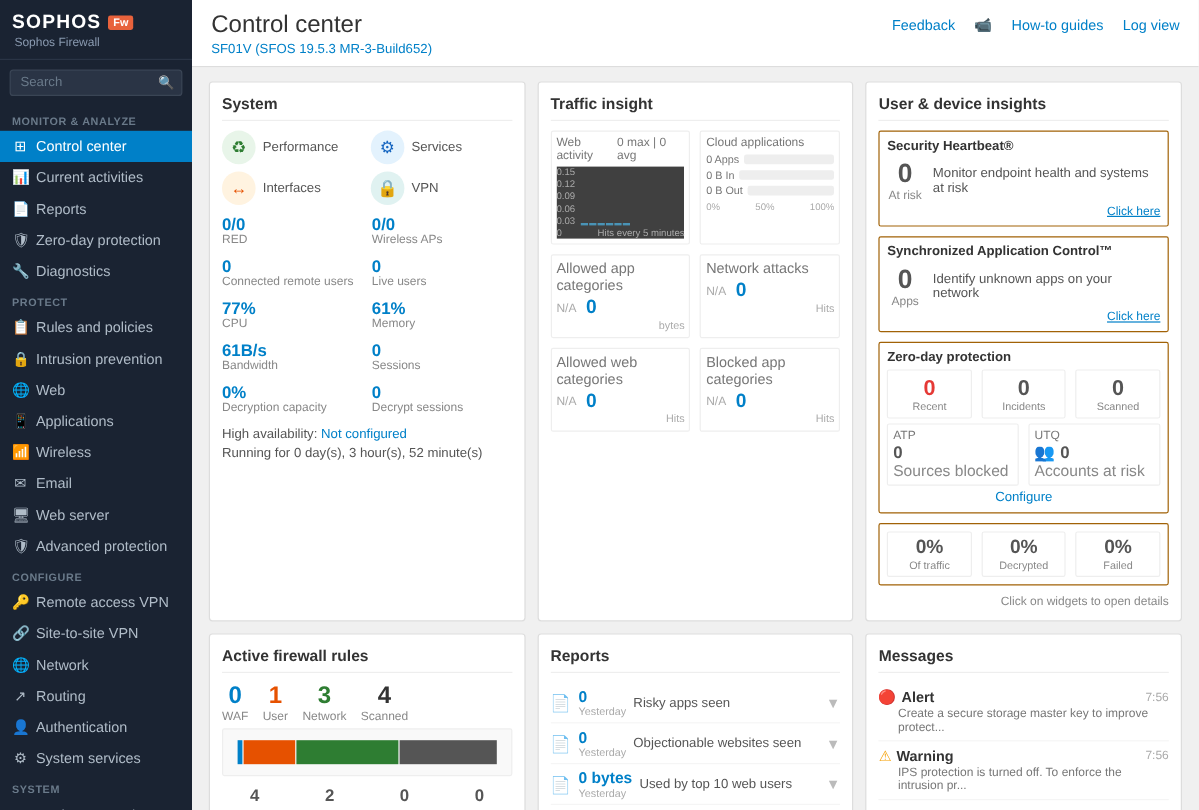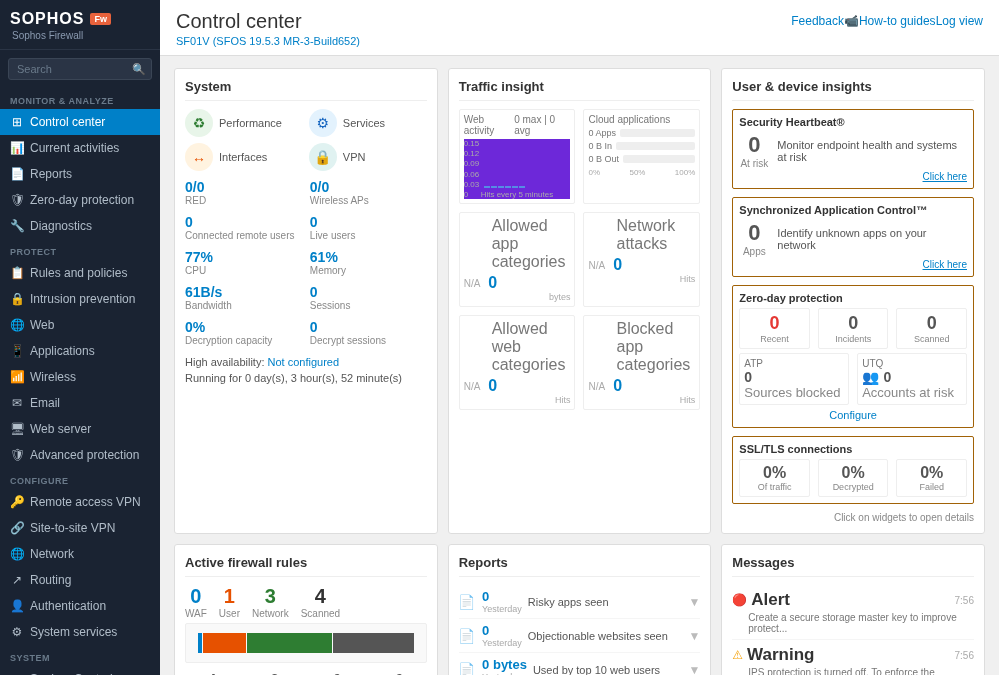--- a/index.html
+++ b/index.html
@@ -115,20 +115,21 @@
       font-weight: normal;
       color: #333;
     }
     .build-info {
       color: #0080c8;
       font-size: 11px;
       margin-top: 2px;
     }
     .topbar-links {
       display: flex;
+      gap: 16px;
       align-items: center;
       font-size: 12px;
       color: #555;
       margin-top: 4px;
     }
     .topbar-links a { color: #0080c8; text-decoration: none; cursor: pointer; }
 
     
     #content {
       flex: 1;
@@ -205,45 +206,45 @@
       border-radius: 19px;
     }
     .mini-chart {
       border: 1px solid #eee;
       border-radius: 2px;
       padding: 4px;
       min-height: 80px;
     }
     .mini-chart-title { font-size: 10px; color: #777; margin-bottom: 3px; }
     .chart-placeholder {
-      background: #6d28d9;
+      background: #404040;
       height: 60px;
       position: relative;
       display: flex;
       flex-direction: column;
       justify-content: flex-end;
     }
     .chart-yaxis { position: absolute; left: 0; top: 0; bottom: 0; display: flex; flex-direction: column; justify-content: space-between; }
     .chart-yval { font-size: 8px; color: #aaa; }
     .chart-bar-area { flex: 1; display: flex; align-items: flex-end; gap: 1px; margin-left: 20px; }
     .chart-bar { background: #4db6e8; width: 6px; opacity: 0.7; }
-    .chart-xlabel { font-size: 8px; color: #aaa; margin-top: 2px; margin-left: 17px; }
+    .chart-xlabel { font-size: 8px; color: #aaa; text-align: right; margin-top: 2px; margin-left: 17px; }
 
     .cloud-apps-chart { padding: 4px; min-height: 80px; }
     .cloud-app-row { display: flex; align-items: center; gap: 4px; margin-bottom: 3px; font-size: 9px; color: #777; }
     .cloud-bar-bg { flex: 1; height: 8px; background: #eee; border-radius: 2px; }
     .cloud-bar { height: 8px; background: #4db6e8; border-radius: 2px; }
 
     .allowed-net-area {
       display: grid;
       grid-template-columns: 1fr 1fr;
       gap: 8px;
     }
     .an-chart { border: 1px solid #eee; border-radius: 2px; padding: 4px; min-height: 70px; }
-    .an-title { font-size: 16px; color: #777; margin-bottom: 3px; margin-left: 28px; }
+    .an-title { font-size: 12px; color: #777; margin-bottom: 3px; }
     .an-body { display: flex; align-items: center; gap: 8px; font-size: 11px; color: #888; }
     .an-val { font-size: 16px; color: #0080c8; font-weight: bold; }
     .na-label { font-size: 10px; color: #aaa; }
     .bytes-label { font-size: 9px; color: #aaa; text-align: right; }
     .hits-label { font-size: 9px; color: #aaa; text-align: right; }
 
     
     #user-panel { grid-column: 3; grid-row: 1; }
     .user-sub-section { margin-bottom: 8px; border: 1px solid #a16207; border-radius: 2px; padding: 6px; }
     .user-sub-title { font-size: 11px; font-weight: bold; color: #333; margin-bottom: 4px; }
@@ -325,21 +326,21 @@
 
     
     #messages-panel {}
     .msg-row {
       padding: 5px 0;
       border-bottom: 1px solid #f5f5f5;
     }
     .msg-header { display: flex; align-items: center; gap: 4px; margin-bottom: 2px; }
     .msg-icon-alert { color: #e53935; font-size: 12px; }
     .msg-icon-warn { color: #f59f00; font-size: 12px; }
-    .msg-title { font-size: 17px; font-weight: bold; color: #333; flex: 1; }
+    .msg-title { font-size: 12px; font-weight: bold; color: #333; flex: 1; }
     .msg-time { font-size: 10px; color: #aaa; }
     .msg-body { font-size: 10px; color: #777; padding-left: 16px; }
   </style>
 </head>
 <body>
 
 <nav id="sidebar">
   <div id="sidebar-header">
     <div class="sophos-logo">
       <span class="sophos-logo-text">SOPHOS</span>
@@ -683,21 +684,20 @@
               <span style="font-size:14px;">👥</span>
               <div class="atp-num">0</div>
             </div>
             <div class="atp-sub">Accounts at risk</div>
           </div>
         </div>
         <div class="configure-link">Configure</div>
       </div>
 
       <div class="user-sub-section ssl-tls">
-        <div class="user-sub-title">SSL/TLS connections</div>
         <div class="ssl-row">
           <div class="ssl-item">
             <div class="ssl-pct">0%</div>
             <div class="ssl-lbl">Of traffic</div>
           </div>
           <div class="ssl-item">
             <div class="ssl-pct">0%</div>
             <div class="ssl-lbl">Decrypted</div>
           </div>
           <div class="ssl-item">

